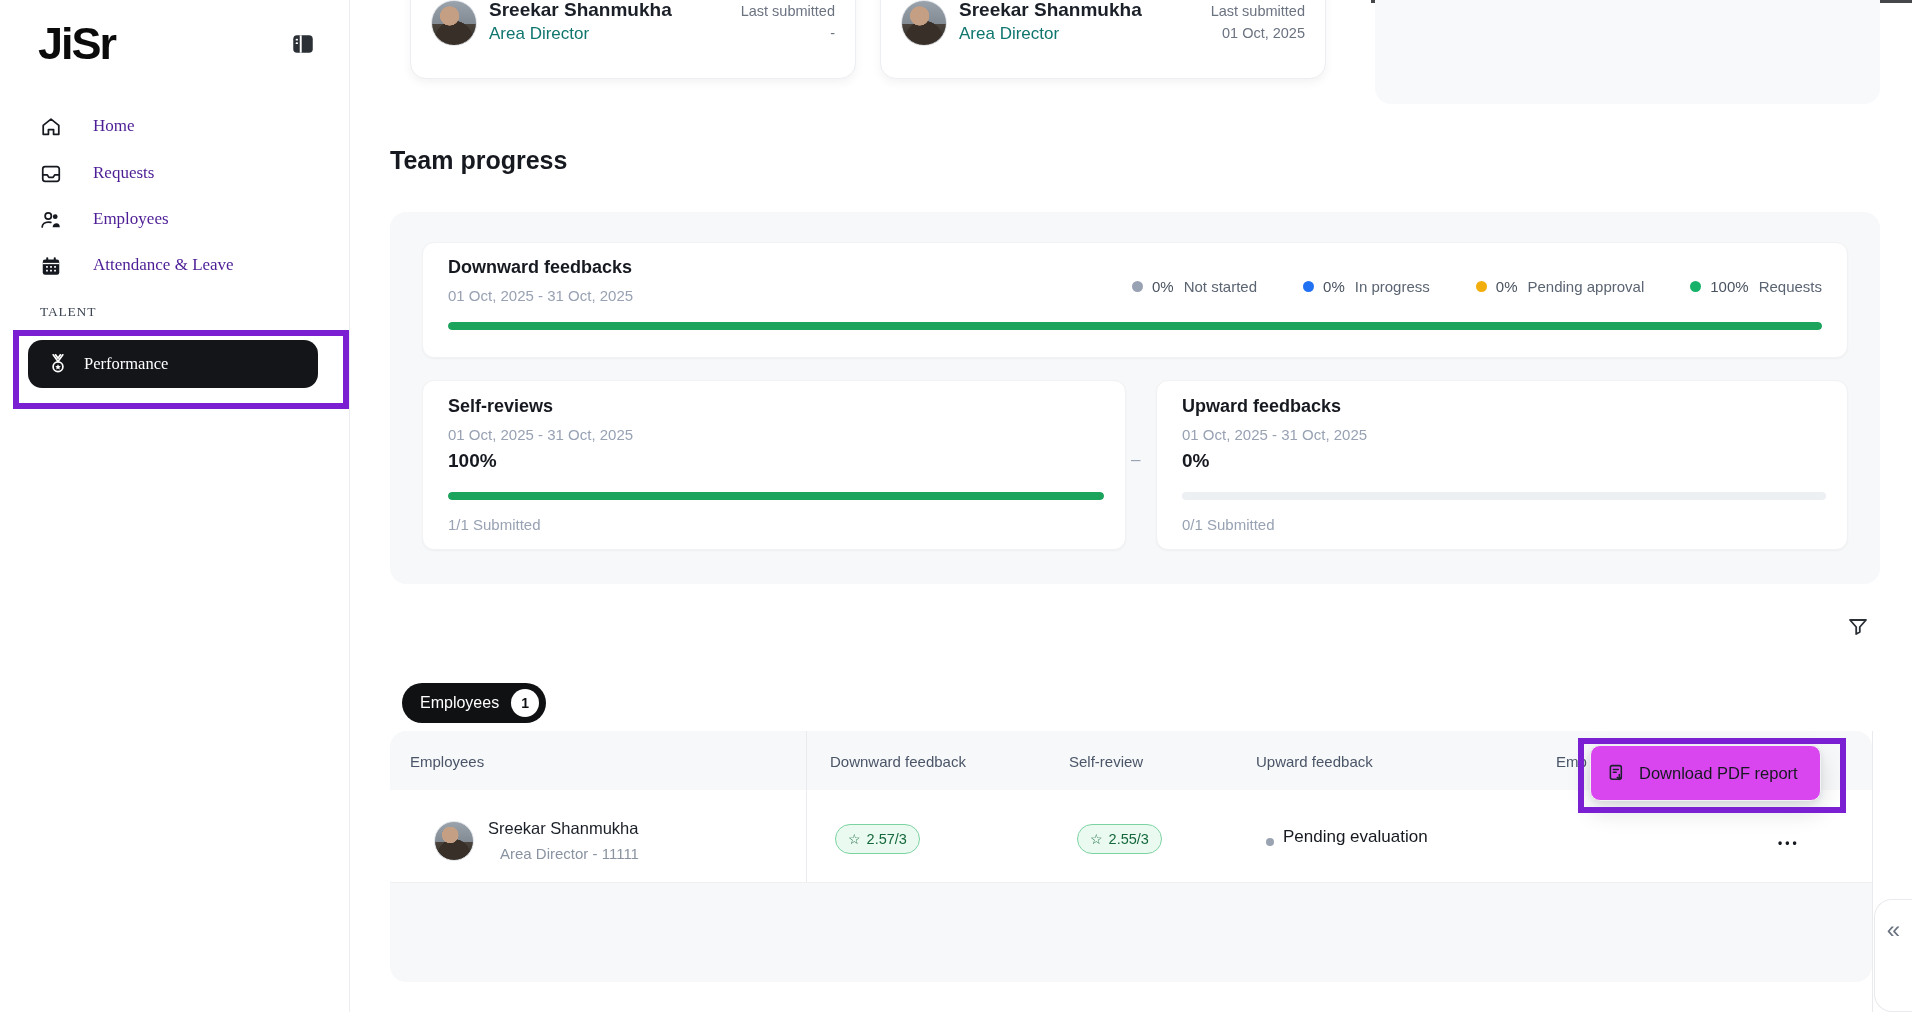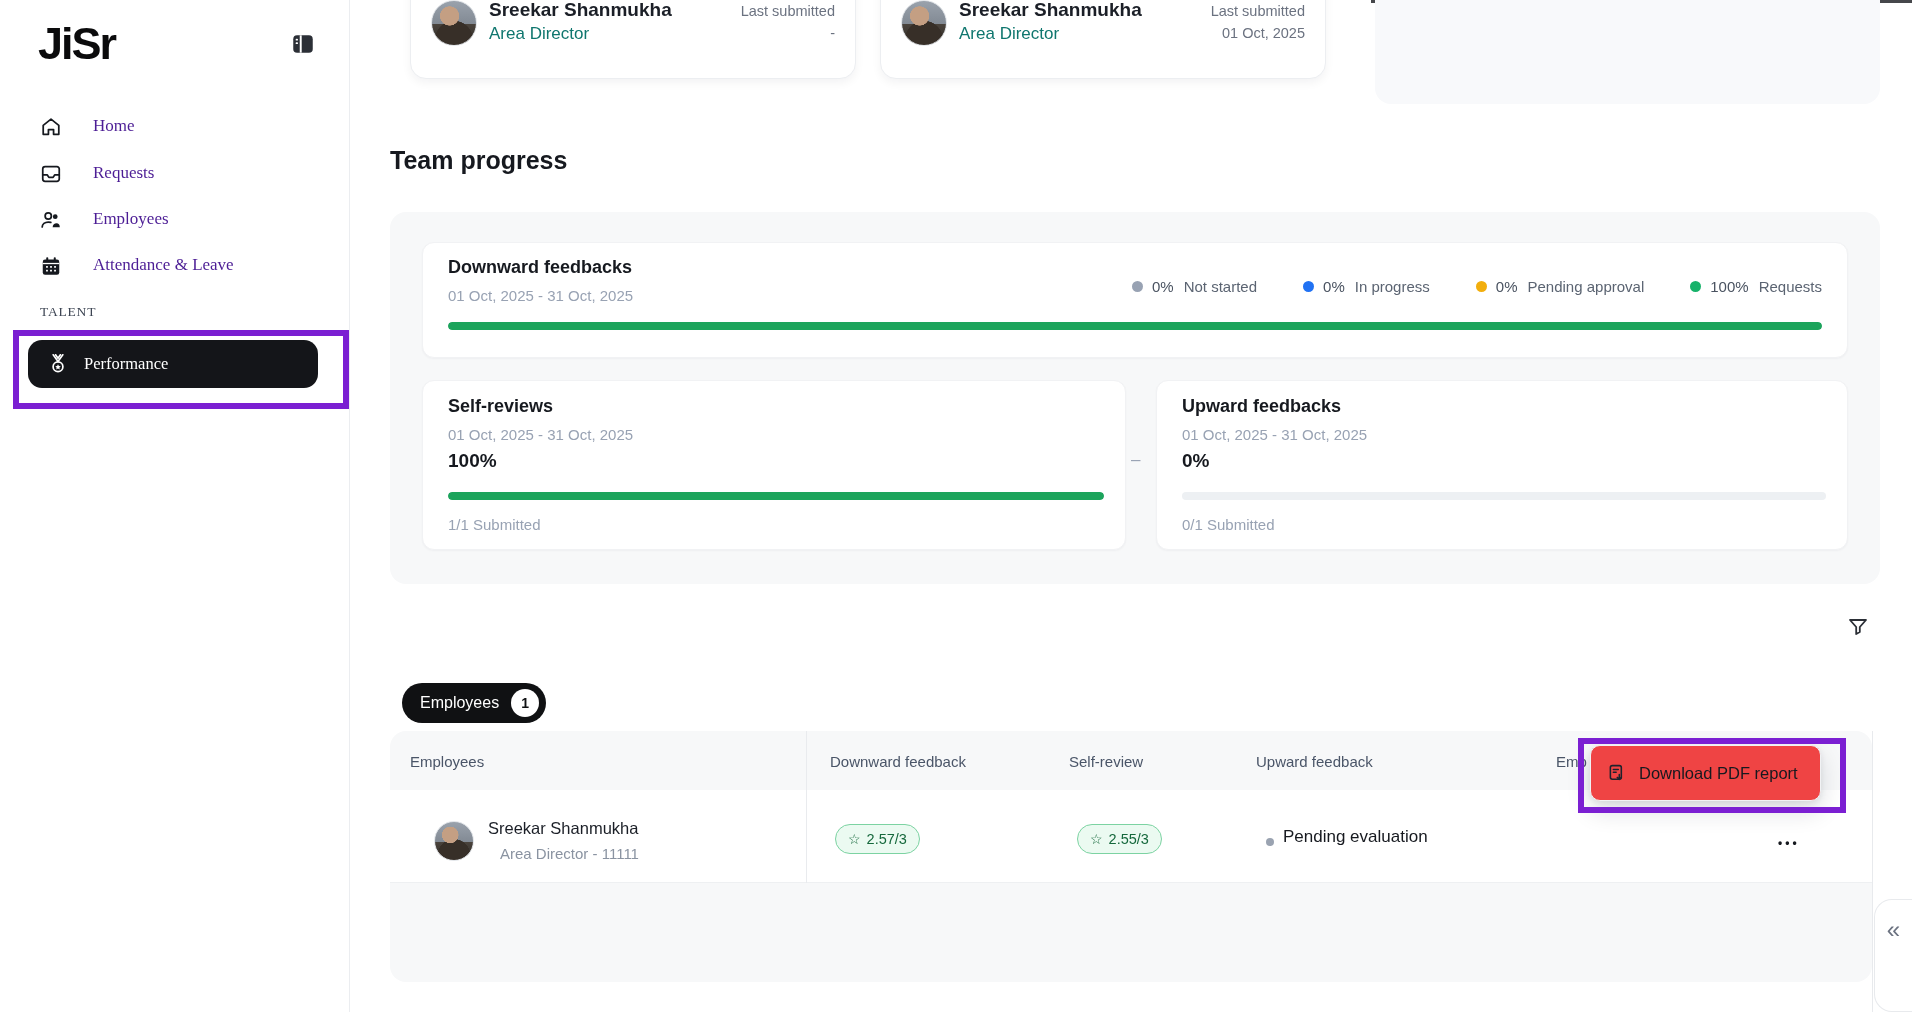--- a/index.html
+++ b/index.html
@@ -99,21 +99,21 @@
                  padding:0 12px; border-radius:16px; border:1.5px solid #7cd3a2; background:#ebfaf1;
                  color:#15683c; font-size:14.5px; z-index:2; }
   .score-badge .star { font-size:14px; }
   .status-dot { position:absolute; left:1266px; top:838px; width:8px; height:8px; border-radius:50%;
                 background:#9aa3b1; z-index:2; }
   .status-text { position:absolute; left:1283px; top:827px; font-size:17px; color:#16191f; z-index:2; }
   .row-menu { position:absolute; left:1778px; top:836px; font-size:12px; letter-spacing:3px; font-weight:700;
               color:#16191f; z-index:2; cursor:pointer; }
 
   
-  .popup { position:absolute; left:1590px; top:745px; width:231px; height:56px; background:#ef4444;
+  .popup { position:absolute; left:1590px; top:745px; width:231px; height:56px; background:#d946ef;
            border:1px solid #f1f2f4; border-radius:10px; display:flex; align-items:center; gap:12px;
            padding:0 15px; font-size:16.5px; color:#16191f;
            box-shadow:0 10px 24px rgba(16,24,40,.14), 0 2px 6px rgba(16,24,40,.08); z-index:8; cursor:pointer; }
   .popup .picon { width:21px; height:21px; color:#1d222c; display:inline-flex; }
   .rail { position:absolute; left:1872px; top:731px; width:40px; height:281px; background:#fff;
           border-left:1px solid #e8eaed; z-index:3; }
   .collapse-btn { position:absolute; left:1874px; top:899px; width:38px; height:113px; background:#fff;
                   border:1px solid #e8eaed; border-right:none; border-radius:18px 0 0 18px;
                   display:flex; justify-content:center; align-items:flex-start; padding-top:16px;
                   font-size:24px; color:#6b7280; z-index:4; cursor:pointer; }

